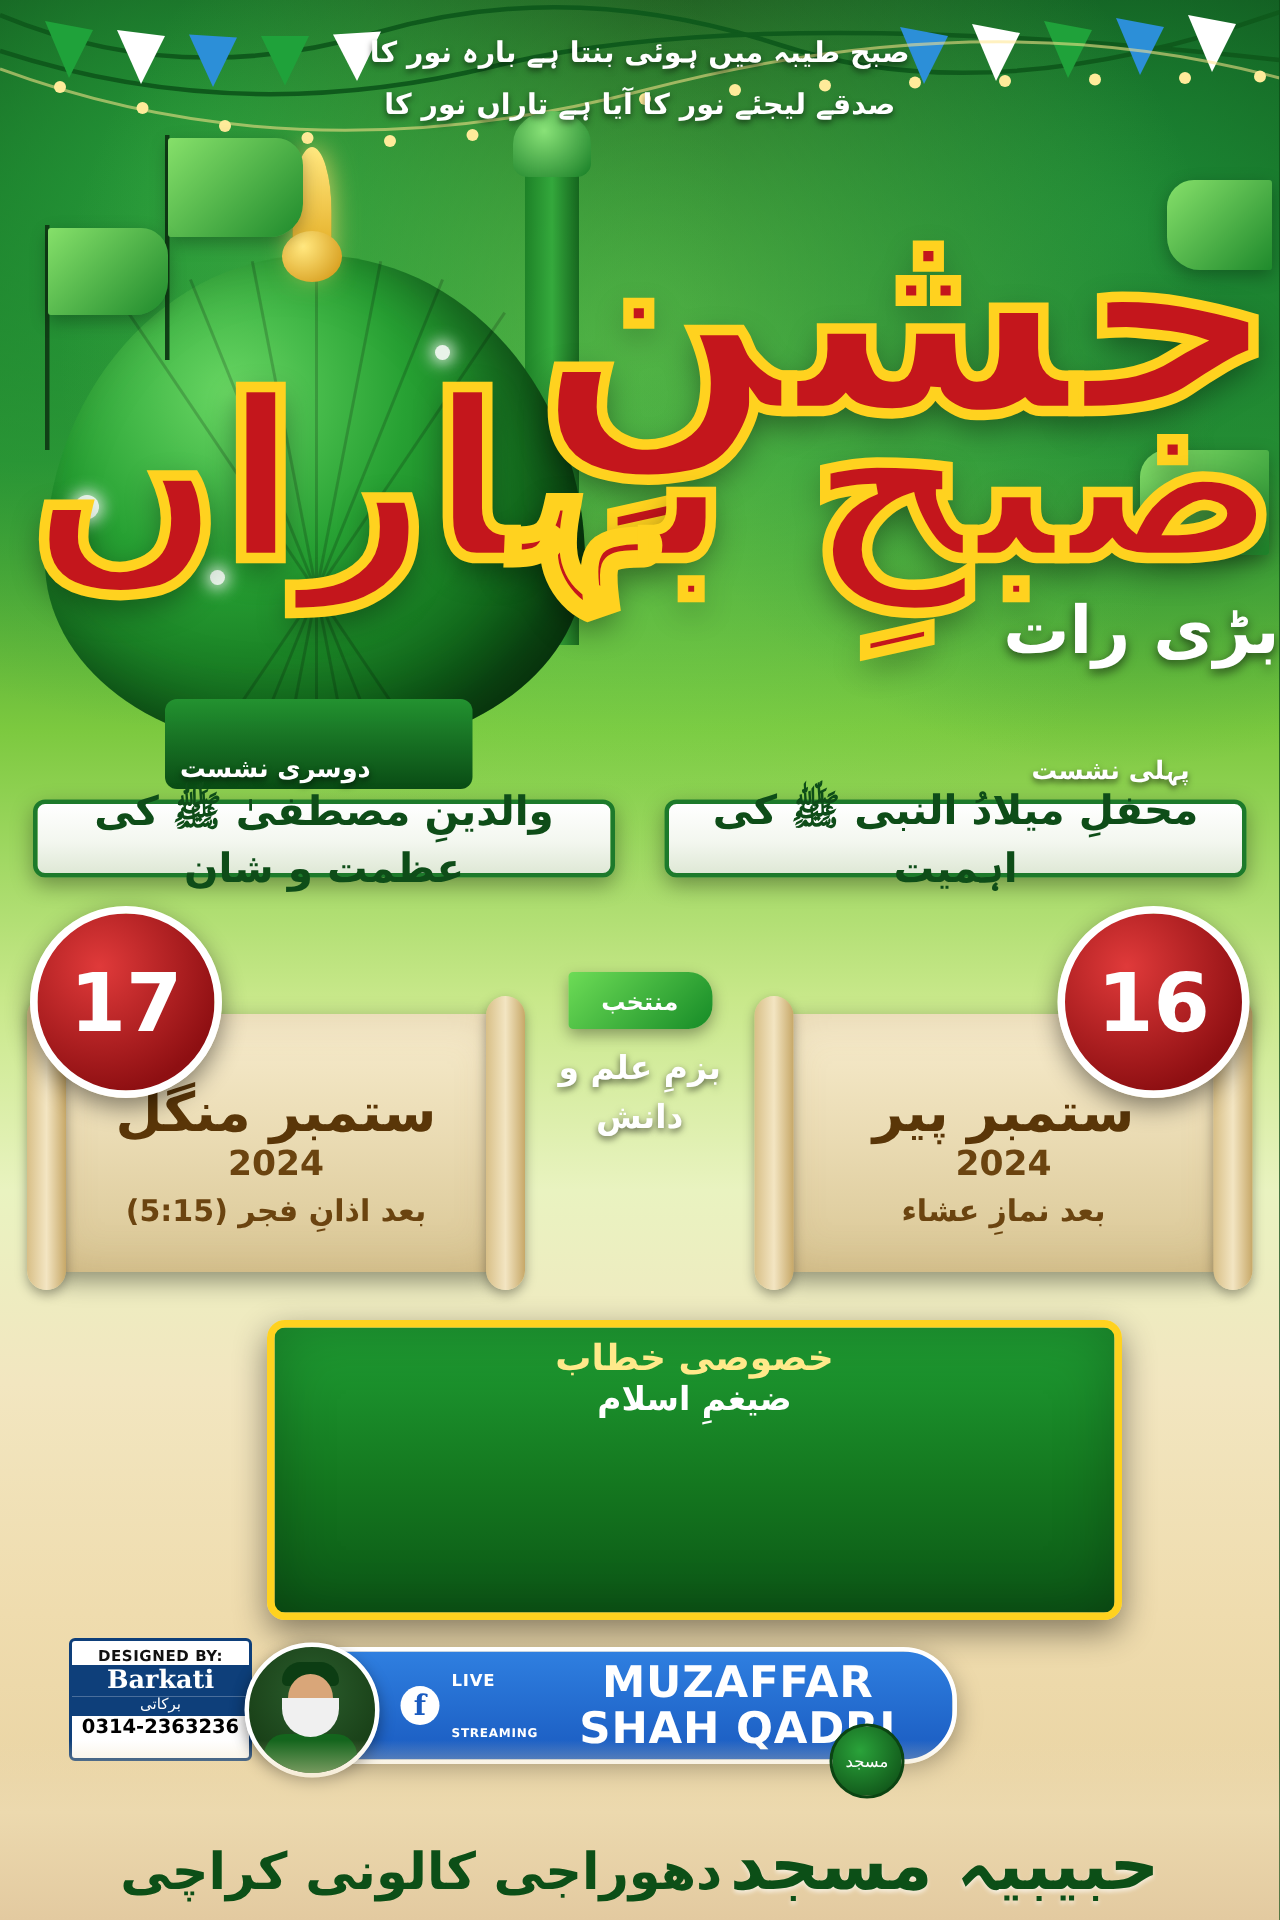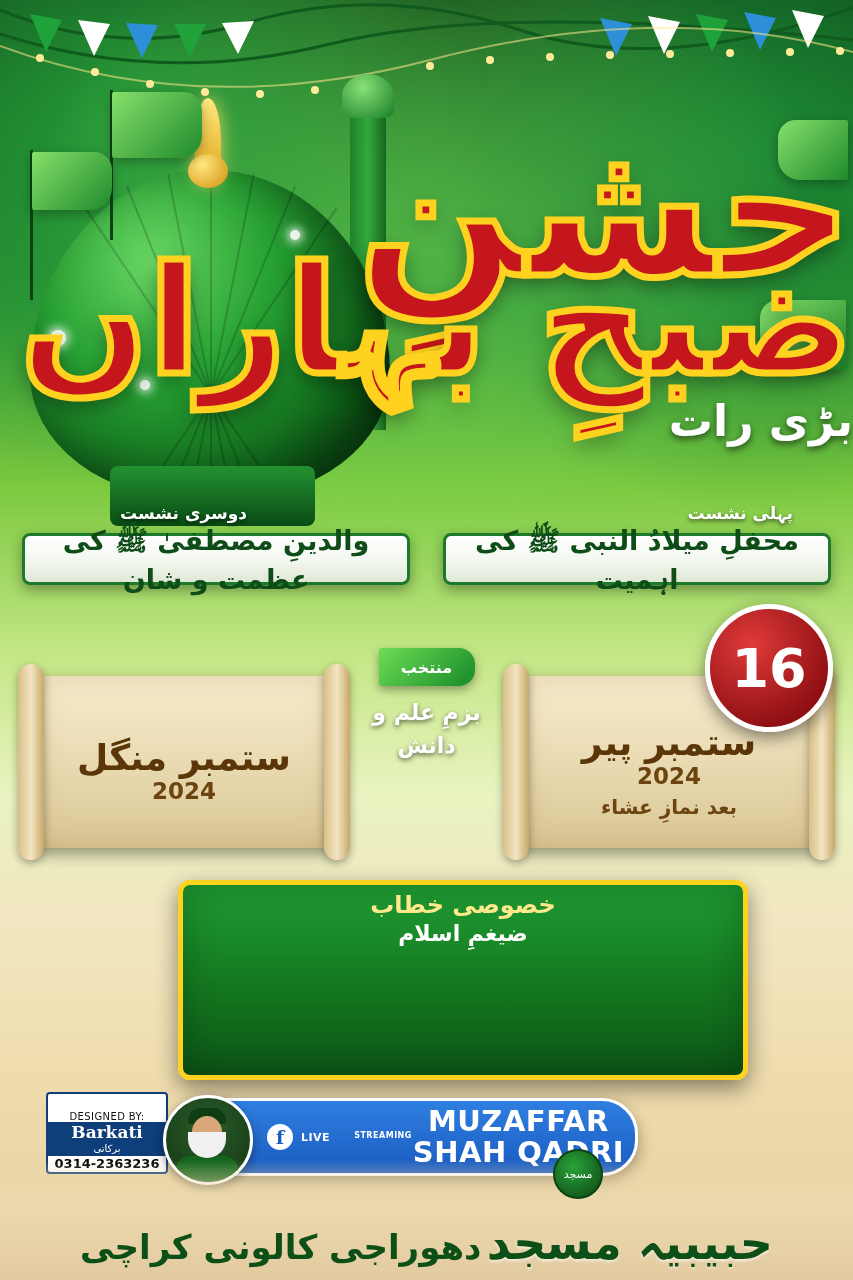--- a/index.html
+++ b/index.html
@@ -161,21 +161,21 @@
   .speaker .name{
     margin-top:2px;font-size:58px;line-height:1.15;font-weight:bold;color:#ffe24a;
     text-shadow:0 3px 8px rgba(0,0,0,.6);
   }
   
   .designer{
     position:absolute;left:46px;top:1092px;width:118px;height:78px;
     background:#ffffff;border:2px solid #0e3f7a;border-radius:4px;
     text-align:center;font-size:11px;color:#0b2f5e;
   }
-  .designer .d-lbl{font-size:10px;font-weight:normal;color:#111;letter-spacing:.4px;margin-top:17px;}
+  .designer .d-lbl{font-size:10px;font-weight:bold;color:#111;letter-spacing:.4px;margin-top:5px;}
   .designer .d-band{background:#0e3f7a;color:#fff;font-size:17px;font-weight:bold;font-family:"DejaVu Serif",serif;line-height:1.1;padding:1px 0;}
   .designer .d-ar{background:#0e3f7a;color:#fff;font-size:10px;padding-bottom:2px;}
   .designer .d-ph{font-size:13px;font-weight:bold;color:#000;}
   
   .livebar{
     position:absolute;left:172px;top:1098px;width:460px;height:72px;
     background:linear-gradient(180deg,#2f7fe0,#1a5bc0);
     border:3px solid #ffffff;border-radius:36px;
     box-shadow:0 6px 16px rgba(0,0,0,.35);
     display:flex;align-items:center;
@@ -280,20 +280,24 @@
 
   <div>
     <div class="flagpole" style="left:110px;top:90px;height:150px;"></div>
     <div class="flag" style="left:112px;top:92px;width:90px;height:66px;"></div>
     <div class="flagpole" style="left:30px;top:150px;height:150px;"></div>
     <div class="flag" style="left:32px;top:152px;width:80px;height:58px;"></div>
     <div class="flag" style="left:760px;top:300px;width:86px;height:70px;border-radius:18px 2px 2px 22px;"></div>
     <div class="flag" style="left:778px;top:120px;width:70px;height:60px;border-radius:18px 2px 2px 22px;"></div>
   </div>
 
+  <div class="couplet">
+    <div>صبح طیبہ میں ہوئی بنتا ہے بارہ نور کا</div>
+    <div>صدقے لیجئے نور کا آیا ہے تاراں نور کا</div>
+  </div>
 
   <div class="title-block">
     <div class="title-main">جشنِ</div>
     <div class="title-sub">صبحِ بہاراں</div>
     <div class="title-bari">بڑی رات</div>
   </div>
 
   <div class="sessions">
     <div class="ribbon-tag tag-right">پہلی نشست</div>
     <div class="ribbon right">محفلِ میلادُ النبی ﷺ کی اہمیت</div>
@@ -308,22 +312,24 @@
         <div class="scroll-year">2024</div>
         <div class="scroll-note">بعد نمازِ عشاء</div>
       </div>
     </div>
     <div class="daybadge badge-right">16</div>
 
     <div class="scroll left">
       <div class="scroll-inner">
         <div class="scroll-date">ستمبر منگل</div>
         <div class="scroll-year">2024</div>
+        <div class="scroll-note">بعد اذانِ فجر (5:15)</div>
       </div>
     </div>
+    <div class="daybadge badge-left">17</div>
 
     <div class="center-flag">منتخب</div>
     <div class="center-tag">بزمِ علم و دانش</div>
   </div>
 
   <div class="speaker">
     <div class="khitab">خصوصی خطاب</div>
     <div class="zaigham">ضیغمِ اسلام</div>
   </div>
 
@@ -336,21 +342,21 @@
 
   <div class="livebar">
     <div class="avatar">
       <div class="av-body"></div>
       <div class="av-cap"></div>
       <div class="av-face"></div>
       <div class="av-beard"></div>
     </div>
     <div style="width:86px"></div>
     <div class="fb">f</div>
-    <div style="display:flex;flex-direction:row;justify-content:center;margin-left:8px;gap:24px;">
+    <div style="display:flex;flex-direction:column;justify-content:center;margin-left:8px;gap:24px;">
       <div class="live-lbl">LIVE</div>
       <div class="live-lbl" style="font-size:8px;">STREAMING</div>
     </div>
     <div style="flex:1;text-align:center;padding-right:10px;">
       <div class="live-name">MUZAFFAR SHAH QADRI</div>
     </div>
   </div>
 
   <div class="sand"></div>
   <div class="mosque-logo">مسجد</div>

